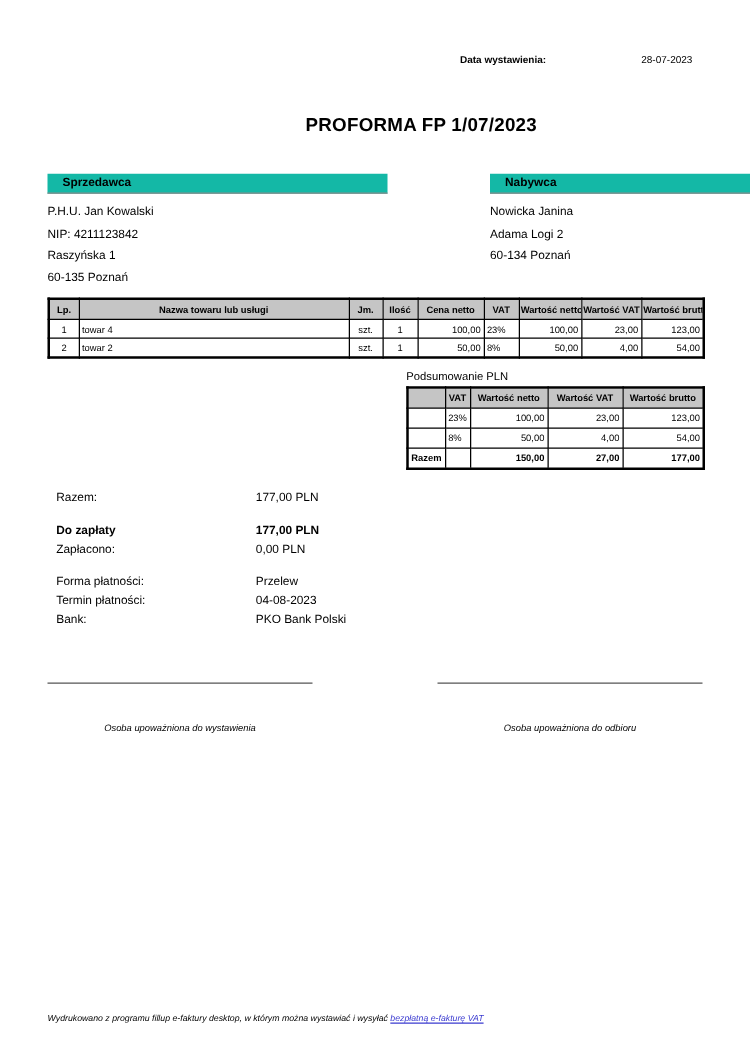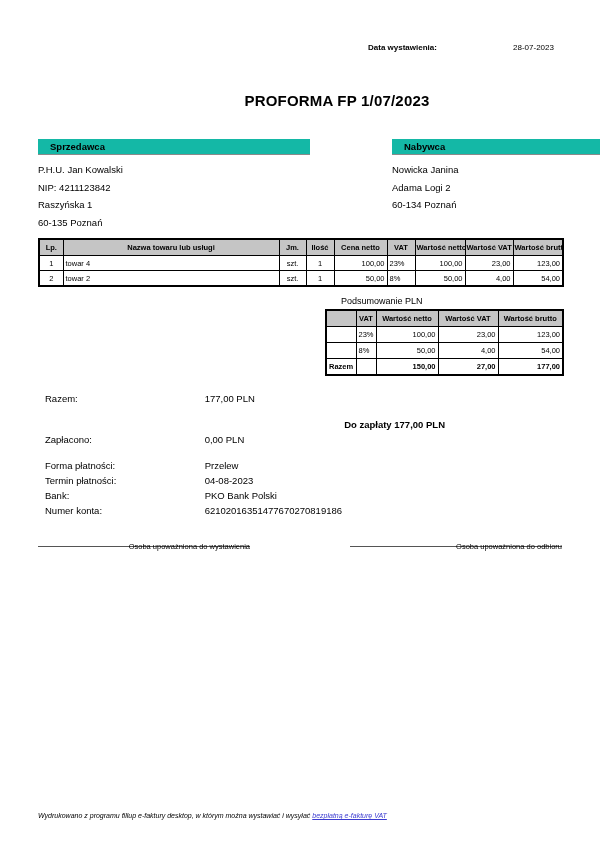--- a/index.html
+++ b/index.html
@@ -49,21 +49,21 @@
     font-weight: bold; text-align: center;
     height: 13px; padding: 1px; overflow: hidden; white-space: nowrap;
   }
   .items-table td {
     border: 1px solid #000; height: 12px; padding: 1px 2px;
     overflow: hidden; white-space: nowrap;
   }
   .al { text-align: left; } .ac { text-align: center; } .ar { text-align: right; }
 
   
-  .summary-title { position: absolute; top: 296px; left: 325px; font-size: 9px; margin-left: 16px; }
+  .summary-title { position: absolute; top: 296px; left: 325px; font-size: 9px; }
   .summary-table {
     position: absolute; top: 309px; left: 325px; width: 237px;
     border-collapse: collapse; table-layout: fixed;
     font-size: 7.5px;
     border: 2px solid #000;
   }
   .summary-table th {
     background: #c5c5c5; border: 1px solid #000;
     font-weight: bold; text-align: center;
     height: 13px; padding: 1px; white-space: nowrap; overflow: hidden;
@@ -72,32 +72,32 @@
     border: 1px solid #000; height: 13px; padding: 1px 2px;
     white-space: nowrap; overflow: hidden;
   }
   .summary-table tr.total td { font-weight: bold; }
 
   
   .pay-line { position: absolute; left: 45px; width: 400px; font-size: 9.5px; }
   .pay-line .lbl { display: inline-block; width: 157px; }
   .pay-line.bold { font-weight: bold; }
   .l-razem   { top: 393px; }
-  .l-due     { top: 419px; text-align: right; }
+  .l-due     { top: 419px; }
   .l-paid    { top: 434px; }
   .l-method  { top: 460px; }
   .l-term    { top: 475px; }
   .l-bank    { top: 490px; }
   .l-account { top: 505px; }
 
   
   .sig-line { position: absolute; top: 546px; border-top: 1px solid #555; height: 0; }
   .sig-line.left  { left: 38px;  width: 212px; }
   .sig-line.right { left: 350px; width: 212px; }
-  .sig-caption { position: absolute; top: 542px; text-align: right; font-size: 7.5px; }
+  .sig-caption { position: absolute; top: 578px; text-align: center; font-size: 7.5px; font-style: italic; }
   .sig-caption.left  { left: 38px;  width: 212px; }
   .sig-caption.right { left: 350px; width: 212px; }
 
   
   .footer { position: absolute; top: 812px; left: 38px; width: 540px; font-size: 7px; font-style: italic; white-space: nowrap; }
   .footer a { color: #3b3bd0; text-decoration: underline; cursor: pointer; }
 </style>
 </head>
 <body>
 
@@ -239,24 +239,20 @@
     <span>Przelew</span>
   </div>
   <div class="pay-line l-term">
     <span class="lbl">Termin płatności:</span>
     <span>04-08-2023</span>
   </div>
   <div class="pay-line l-bank">
     <span class="lbl">Bank:</span>
     <span>PKO Bank Polski</span>
   </div>
-  <div class="pay-line l-account">
-    <span class="lbl">Numer konta:</span>
-    <span>62102016351477670270819186</span>
-  </div>
 
   <div class="sig-line left"></div>
   <div class="sig-caption left">Osoba upoważniona do wystawienia</div>
   <div class="sig-line right"></div>
   <div class="sig-caption right">Osoba upoważniona do odbioru</div>
 
   <div class="footer"><span>Wydrukowano z programu fillup e-faktury desktop, w którym można wystawiać i wysyłać </span><a>bezpłatną e-fakturę VAT</a></div>
 
 </div>
 

